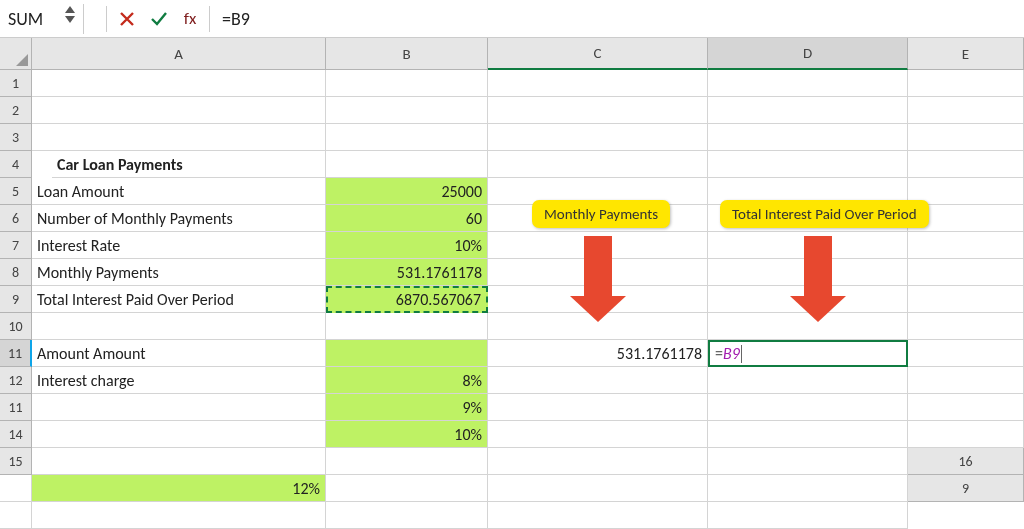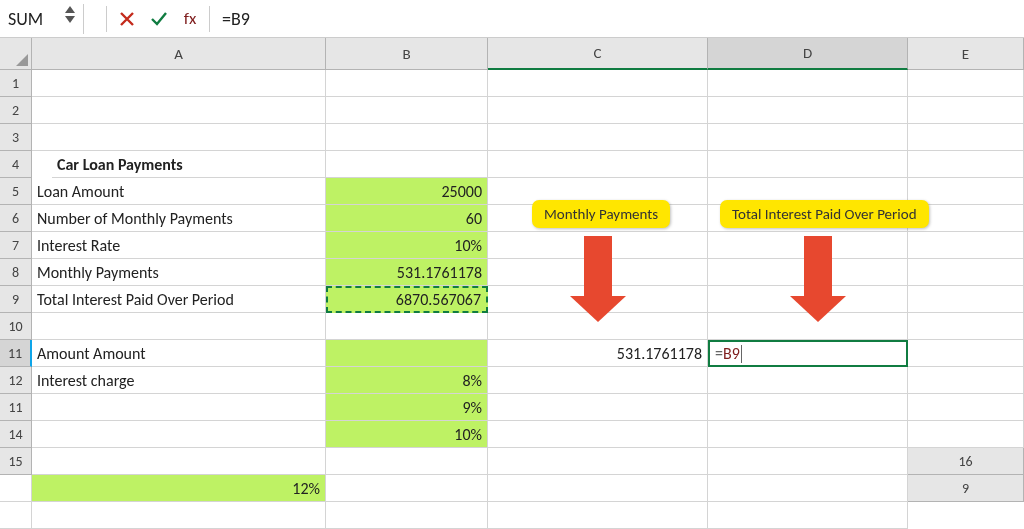--- a/index.html
+++ b/index.html
@@ -20,21 +20,21 @@
     .rh{height:27px;display:flex;align-items:center;justify-content:center;background:#e6e6e6;border-right:1px solid #b3b3b3;border-bottom:1px solid #b3b3b3;font-size:14px;color:#444;}
     .cell{height:27px;border-right:1px solid #d4d4d4;border-bottom:1px solid #d4d4d4;padding:0 5px;display:flex;align-items:center;font-size:16px;color:#222;overflow:visible;white-space:nowrap;}
     .r{justify-content:flex-end;}
     .bold{font-weight:bold;margin-left:20px;}
     .shade{background:#bef264;}
     .rhsel{background:#d5d5d5;border-right:2px solid #0ea5e9;}
     .chsel{background:#d5d5d5;border-bottom:2px solid #107c41;}
     .chline{border-bottom:2px solid #107c41;}
     .marching{border:2px dashed #107c41!important;}
     .editcell{border:2px solid #107c41!important;color:#666;justify-content:flex-start;}
-    .blueref{color:#7f1d1d;}
+    .blueref{color:#a21caf;font-style:italic;}
     .callout{position:absolute;background:#ffe600;border-radius:7px;padding:5px 12px;font-size:15px;color:#333;box-shadow:1px 1px 3px rgba(0,0,0,.25);z-index:20;white-space:nowrap;}
     .arrow{position:absolute;z-index:19;}
     .arrow .shaft{width:28px;height:60px;background:#e7482f;margin:0 auto;}
     .arrow .head{width:0;height:0;border-left:28px solid transparent;border-right:28px solid transparent;border-top:26px solid #e7482f;margin:0 auto;}
     .cursor{display:inline-block;width:1px;height:18px;background:#666;margin-left:1px;vertical-align:middle;}
   </style>
 </head>
 <body>
 
 <div class="fbar">

